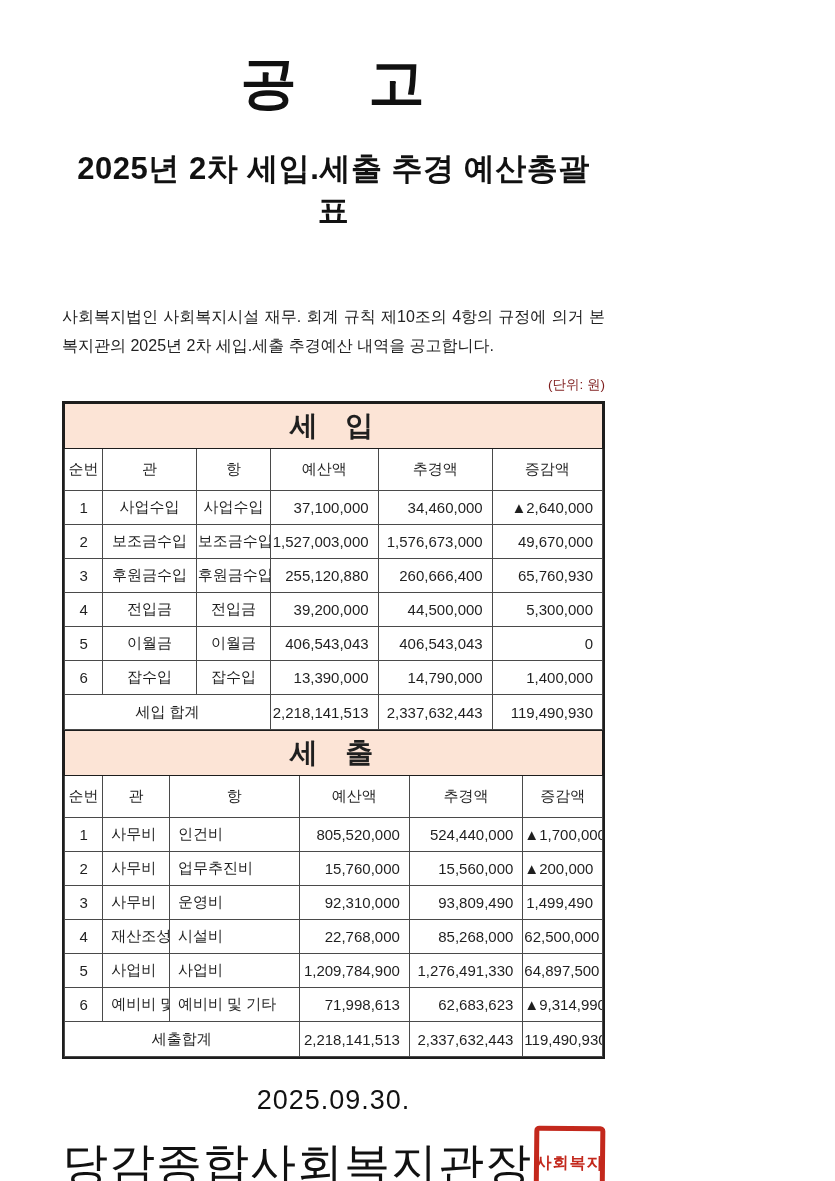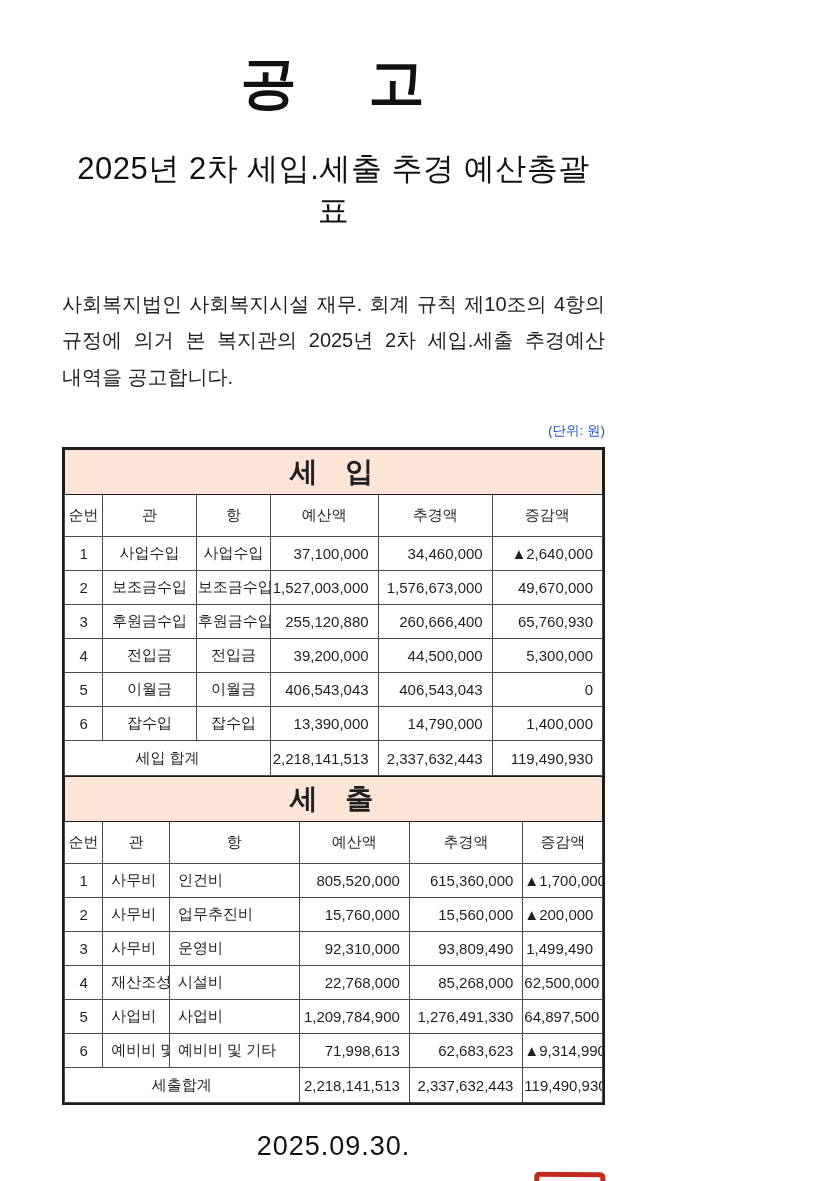--- a/index.html
+++ b/index.html
@@ -22,39 +22,39 @@
     font-size: 56px;
     font-weight: 700;
     letter-spacing: 2px;
     white-space: pre;
     margin-top: 6px;
     color: #111;
   }
   .doc-subtitle {
     text-align: center;
     font-size: 31px;
-    font-weight: 400;
+    font-weight: 700;
     margin-top: 26px;
     letter-spacing: 0.5px;
     color: #111;
   }
   .doc-body {
-    margin-top: 54px;
-    font-size: 20px;
+    margin-top: 70px;
+    font-size: 16px;
     line-height: 1.82;
     text-align: justify;
     word-break: keep-all;
     color: #222;
   }
   .unit-note {
     text-align: right;
     font-size: 13.5px;
-    margin-top: 27px;
+    margin-top: 16px;
     margin-bottom: 7px;
-    color: #1d4ed8;
+    color: #7f1d1d;
   }
   .tables-wrap {
     border: 2px solid #1d1d1d;
   }
   table.budget {
     width: 100%;
     border-collapse: collapse;
     table-layout: fixed;
   }
   table.budget td, table.budget th {
@@ -234,21 +234,21 @@
         <th>항</th>
         <th>예산액</th>
         <th>추경액</th>
         <th>증감액</th>
       </tr>
       <tr class="row">
         <td class="ctr">1</td>
         <td class="lft">사무비</td>
         <td class="lft">인건비</td>
         <td class="num">805,520,000</td>
-        <td class="num">615,360,000</td>
+        <td class="num">524,440,000</td>
         <td class="num">▲1,700,000</td>
       </tr>
       <tr class="row">
         <td class="ctr">2</td>
         <td class="lft">사무비</td>
         <td class="lft">업무추진비</td>
         <td class="num">15,760,000</td>
         <td class="num">15,560,000</td>
         <td class="num">▲200,000</td>
       </tr>

